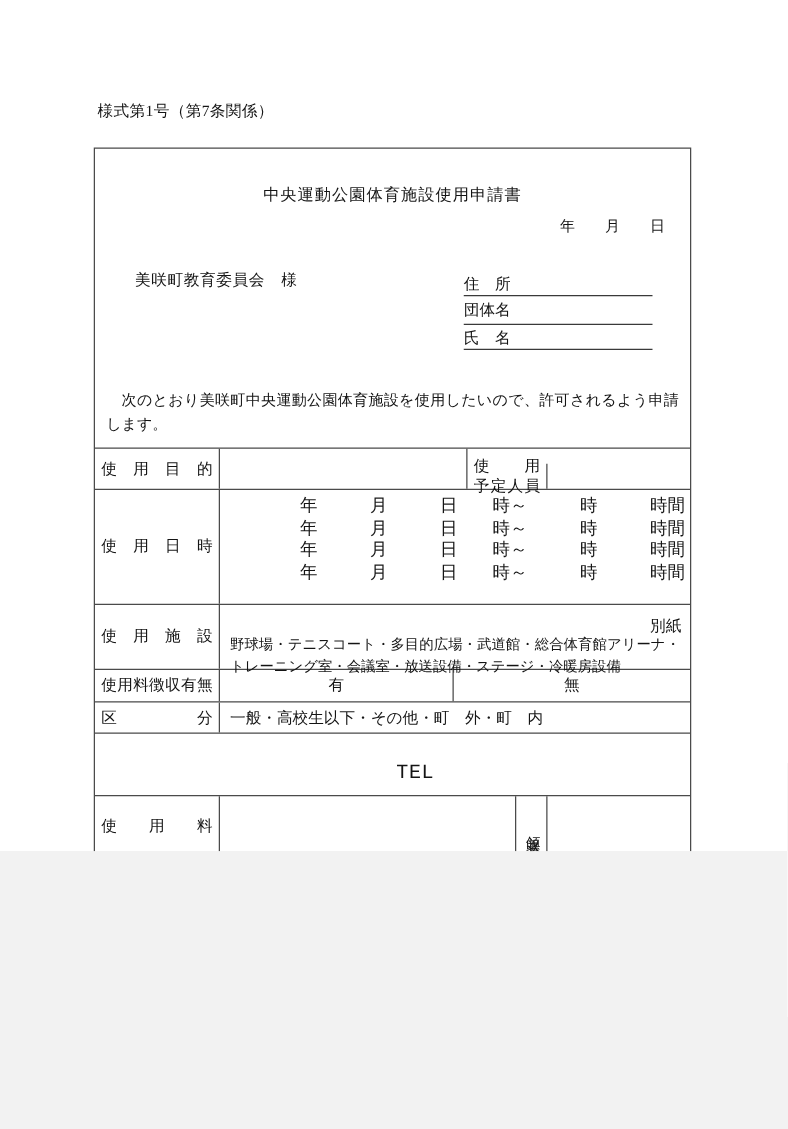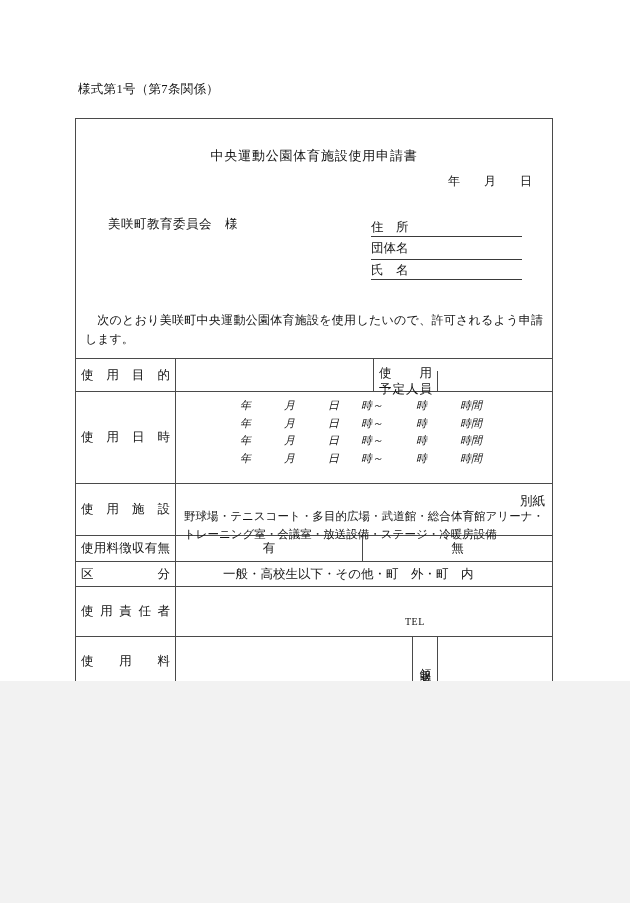--- a/index.html
+++ b/index.html
@@ -48,34 +48,34 @@
     width:100%; box-sizing:border-box; padding:0 5px;
     font-size:12.5px; line-height:17px;
     text-align:justify; text-align-last:justify;
     white-space:pre-line;
   }
   .cell { box-sizing:border-box; position:relative; }
   .rb { border-right:1px solid #4a4a4a; }
   .cc { display:flex; align-items:center; justify-content:center; }
 
   .dt-lines { padding:5px 0 0 64px; }
-  .dt-line { font-size:11px; line-height:17.5px; white-space:pre;font-style:italic; }
+  .dt-line { font-size:14px; line-height:17.5px; white-space:pre; }
   .dt-note { text-align:right; padding-right:7px; font-size:12.5px; line-height:17px;margin-top:26px; }
 
   .facility-text {
     padding:0 8px; font-size:11.5px; line-height:17.5px;
     text-align:justify;
     margin-top:32px;
   }
   .opt-text { font-size:12.5px; padding-left:8px; }
   .yn { font-size:12.5px; }
   .tel {
-    position:absolute; left:229px; bottom:9px;
-    font-size:10px; letter-spacing:0.5px;
-    font-family:Liberation Serif, serif;
+    position:absolute; left:241px; bottom:9px;
+    font-size:16px; letter-spacing:0.5px;
+    font-family:Liberation Mono, monospace;
   }
   .vert {
     writing-mode:vertical-rl; font-size:11.5px; letter-spacing:2px; line-height:23px;
   }
 </style>
 </head>
 <body>
 
 <div class="page">
 
@@ -146,29 +146,26 @@
       </div>
       <div class="cell grow cc">
         <span class="yn">無</span>
       </div>
     </div>
 
     <div class="trow" style="height:25px;">
       <div class="lcell">
         <div class="jl">区 分</div>
       </div>
-      <div class="cell grow" style="display:flex;align-items:center;margin-left:39px;">
+      <div class="cell grow" style="display:flex;align-items:center;">
         <span class="opt-text">一般・高校生以下・その他・町　外・町　内</span>
       </div>
     </div>
 
     <div class="trow" style="height:50px;">
-      <div class="lcell">
-        <div class="jl">使 用 責 任 者</div>
-      </div>
       <div class="cell grow">
         <span class="tel">TEL</span>
       </div>
     </div>
 
     <div class="trow" style="height:50px;">
       <div class="lcell">
         <div class="jl">使 用 料</div>
       </div>
       <div class="cell rb" style="width:237px;"></div>

